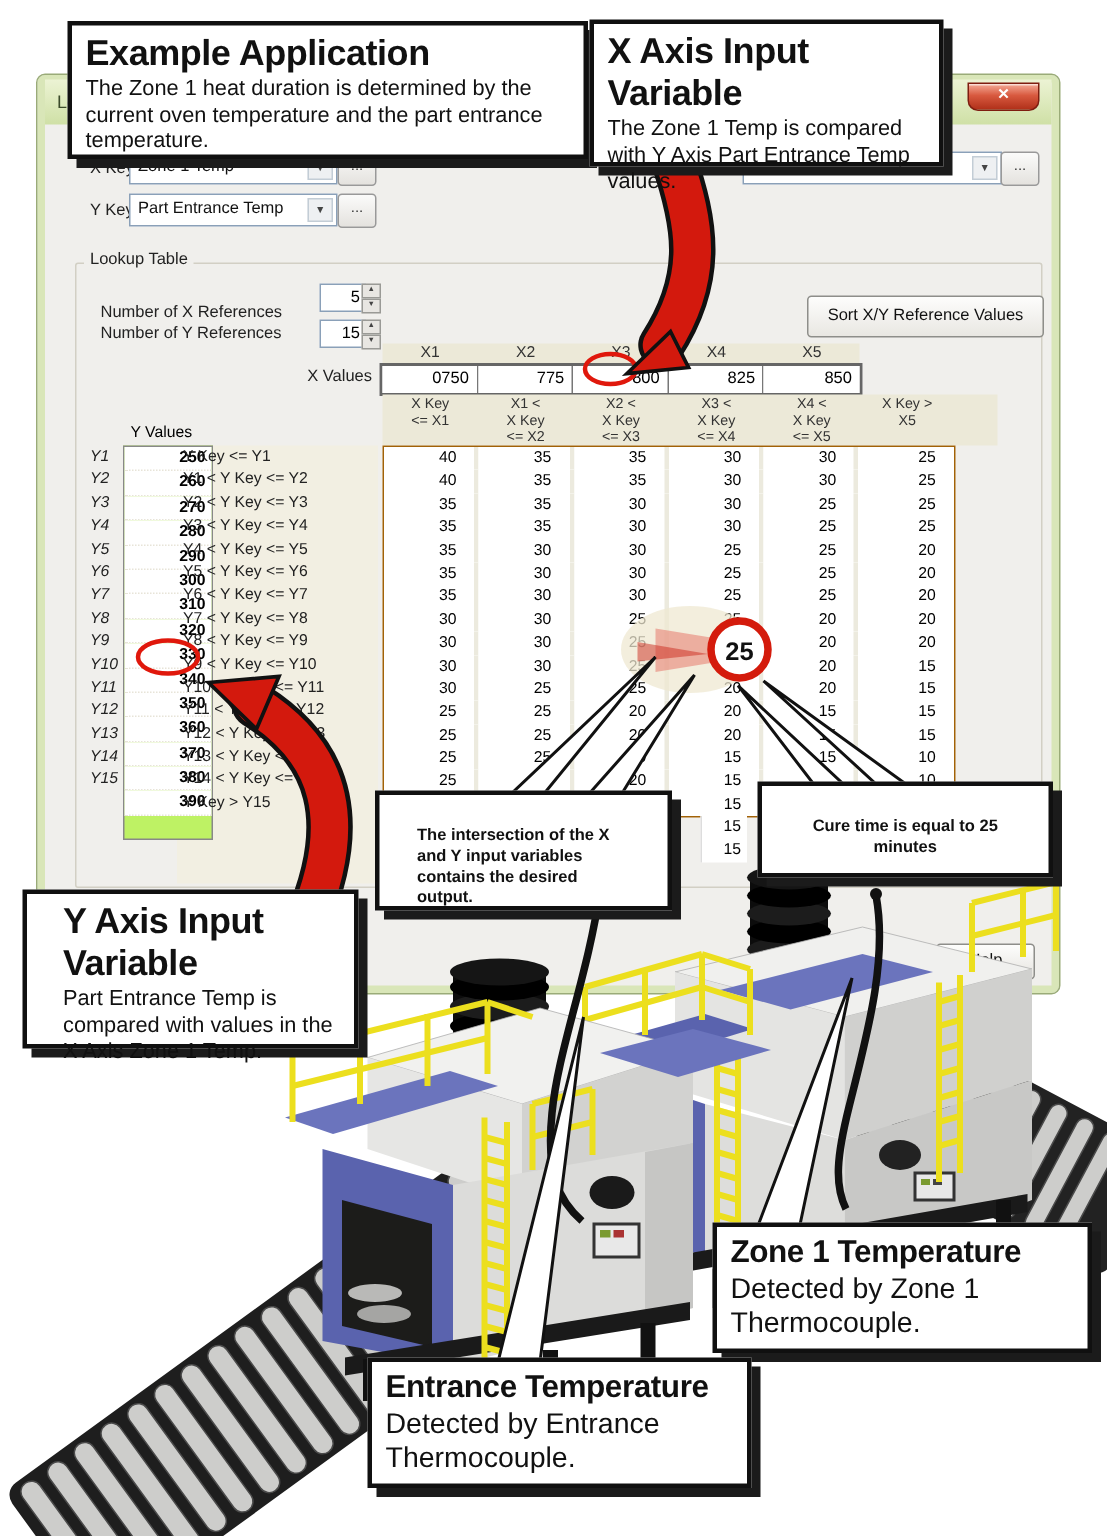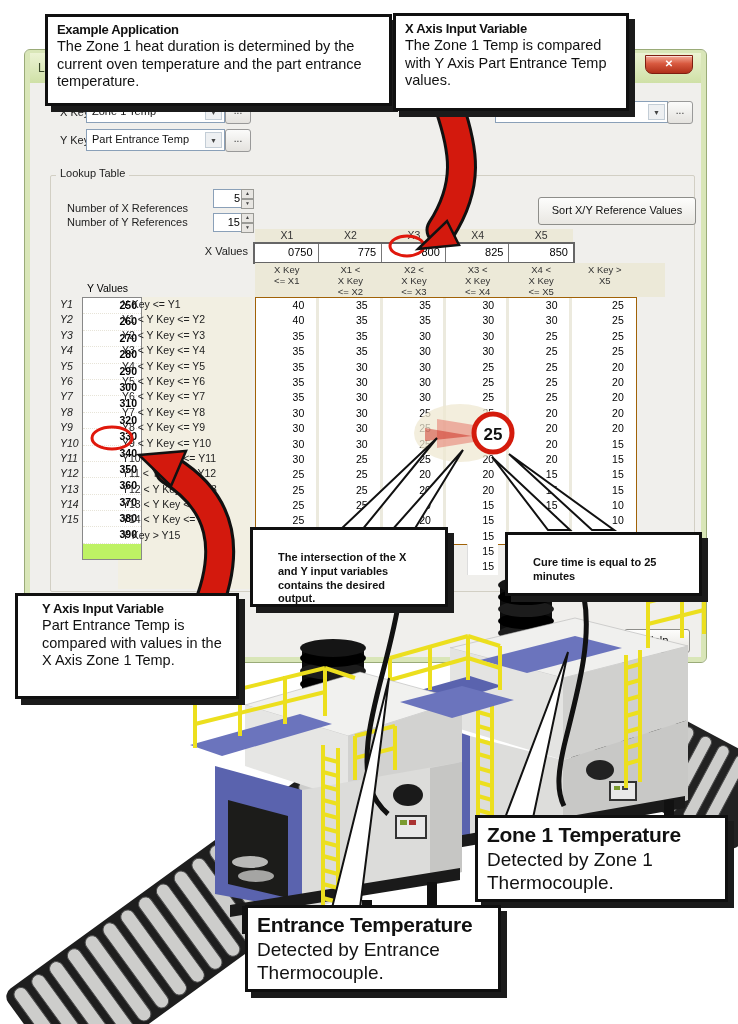--- a/index.html
+++ b/index.html
@@ -75,30 +75,30 @@
            border:1px solid #8e8e8a;border-radius:3px;font-size:11px;text-align:center;
            line-height:20px;color:#111;cursor:pointer;}
 
   
   #ill{position:absolute;left:0;top:0;z-index:40;pointer-events:none;}
   #annot{position:absolute;left:0;top:0;z-index:50;pointer-events:none;}
 
   
   .callout{position:absolute;background:#fff;border:3px solid #101010;
            box-shadow:6px 6px 0 #1b1b1b;padding:5px 9px;z-index:60;box-sizing:border-box;}
-  .callout h3{margin:0;font-size:13px;color:#111;letter-spacing:-0.3px;}
+  .callout h3{margin:0;font-size:24px;color:#111;letter-spacing:-0.3px;}
   .callout p{margin:1px 0 0;font-size:14.5px;line-height:1.22;color:#111;}
   .callout.small p{font-weight:bold;font-size:11px;line-height:1.25;margin:16px;}
   .callout.big h3{font-size:21px;}
   .callout.big p{font-size:19px;}
   #co-example{left:45px;top:14px;width:347px;height:92px;}
   #co-xaxis{left:393px;top:13px;width:236px;height:98px;}
   #co-yaxis{left:15px;top:593px;width:224px;height:106px;padding-left:24px;}
   #co-intersection{left:250px;top:527px;width:198px;height:80px;}
-  #co-cure{left:505px;top:532px;width:197px;height:64px;}
+  #co-cure{left:505px;top:521px;width:197px;height:64px;text-align:center;}
   #co-zone1{left:475px;top:815px;width:253px;height:87px;}
   #co-entrance{left:245px;top:905px;width:256px;height:87px;}
 </style>
 </head>
 <body>
 
 <div id="page">
 
   <div id="dialog">
     <div id="titlebar">

